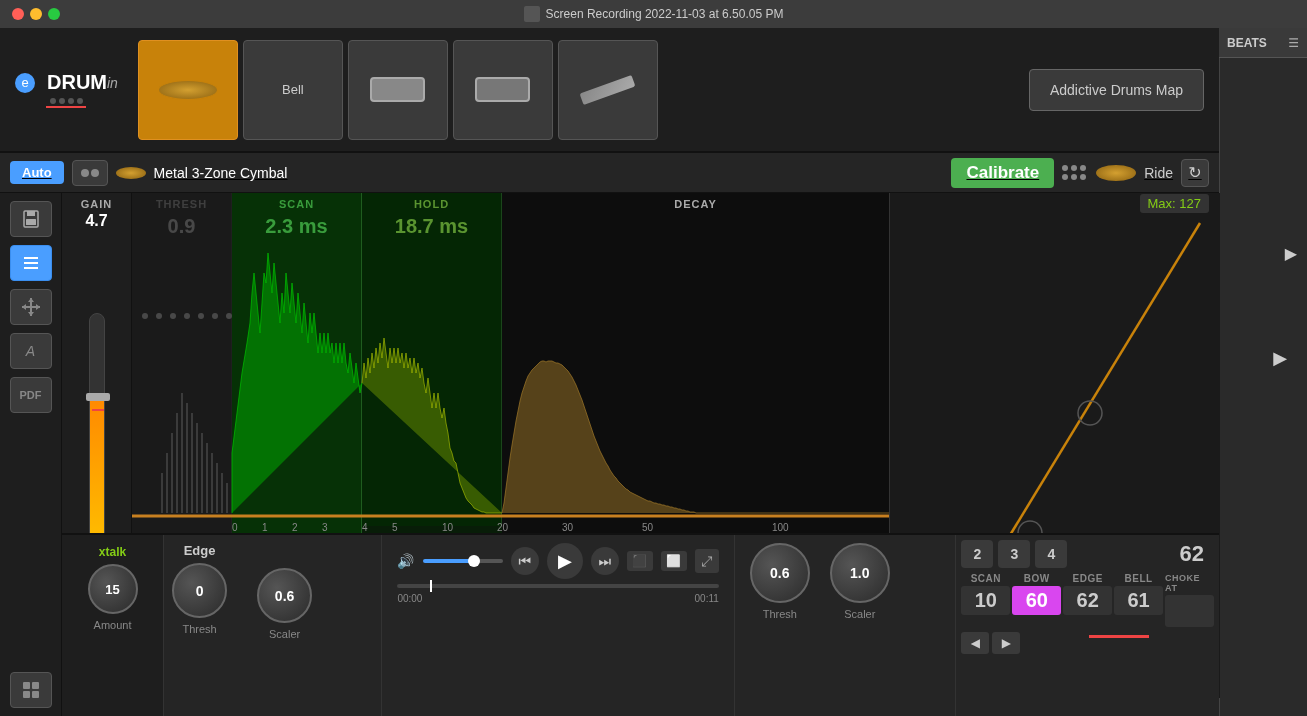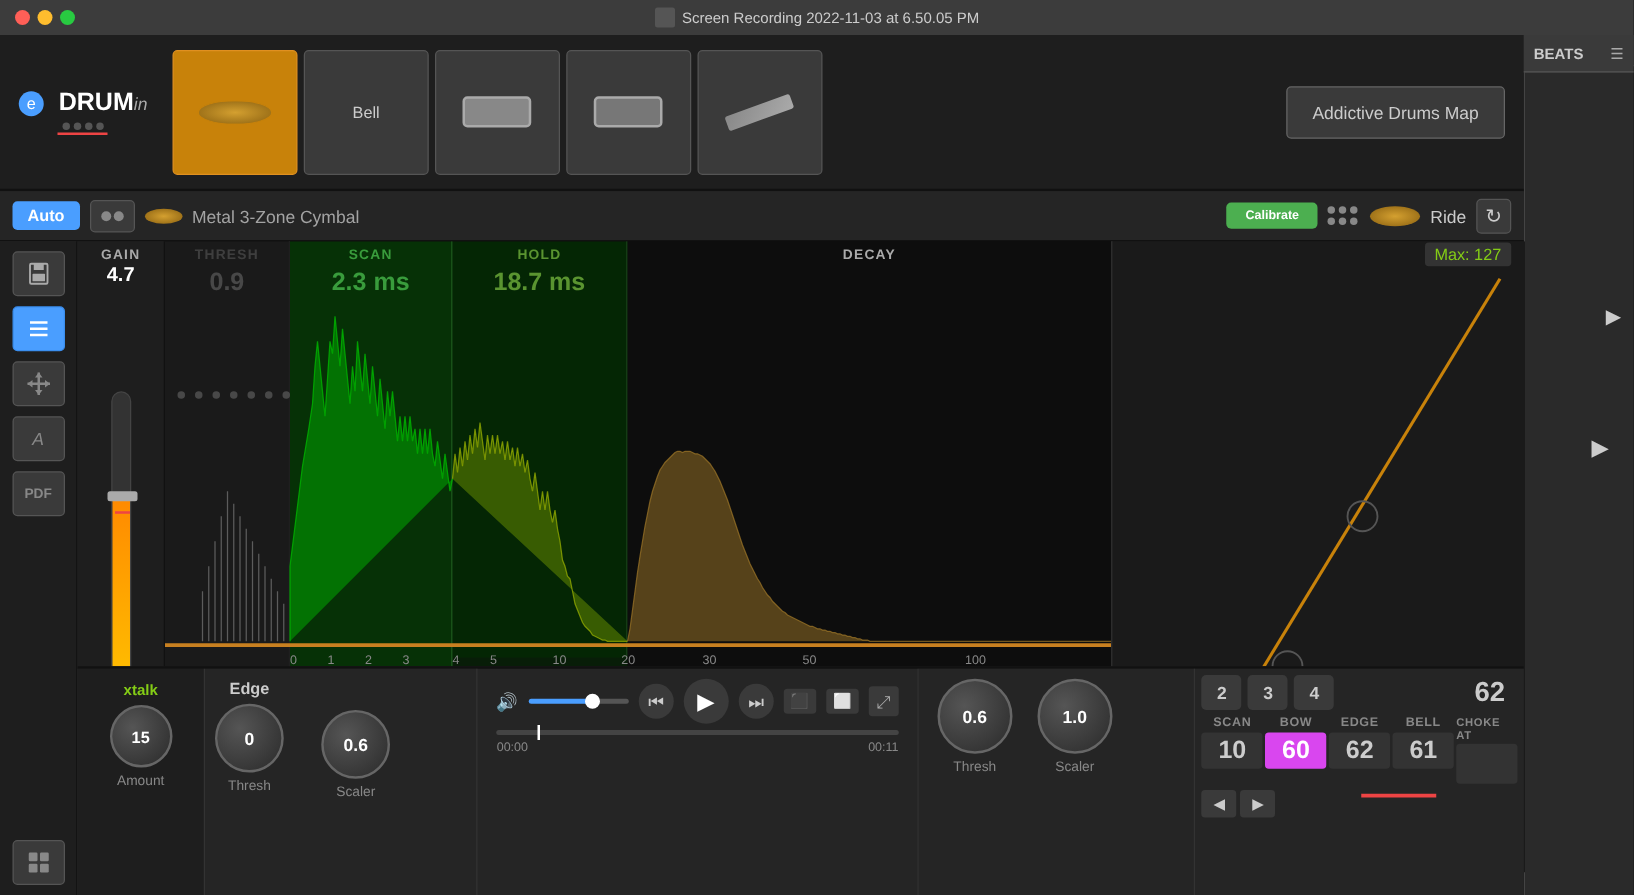--- a/index.html
+++ b/index.html
@@ -187,20 +187,21 @@
 
     
     .second-header {
       height: 40px;
       background: #252525;
       display: flex;
       align-items: center;
       padding: 0 10px;
       gap: 8px;
       border-bottom: 1px solid #111;
+      text-decoration: underline;
     }
     .auto-btn {
       background: #4a9eff;
       color: #fff;
       padding: 4px 12px;
       border-radius: 4px;
       font-size: 13px;
       font-weight: 600;
       cursor: pointer;
     }
@@ -222,30 +223,30 @@
       width: 8px; height: 8px;
       background: #888;
       border-radius: 50%;
     }
     .cymbal-small {
       width: 30px; height: 12px;
       background: radial-gradient(ellipse, #d4a030 0%, #8a6010 100%);
       border-radius: 50%;
     }
     .instrument-name {
-      color: #a3a3a3;
+      color: #ffffff;
       font-size: 14px;
       flex: 1;
     }
     .calibrate-btn {
       background: #4caf50;
       color: #fff;
       padding: 5px 15px;
       border-radius: 4px;
-      font-size: 10px;
+      font-size: 17px;
       font-weight: 600;
       cursor: pointer;
     }
     .dot-small {
       width: 6px; height: 6px;
       background: #888;
       border-radius: 50%;
     }
     .ride-cymbal-mid {
       width: 40px; height: 16px;

